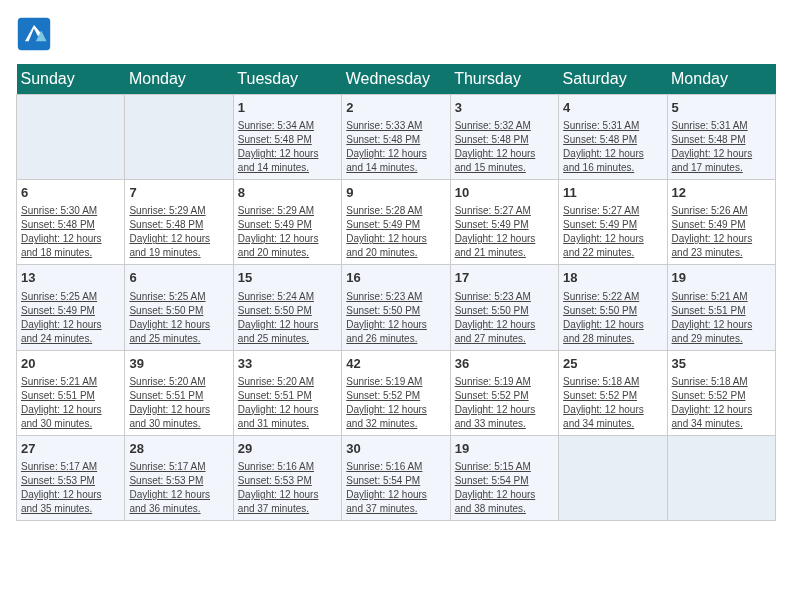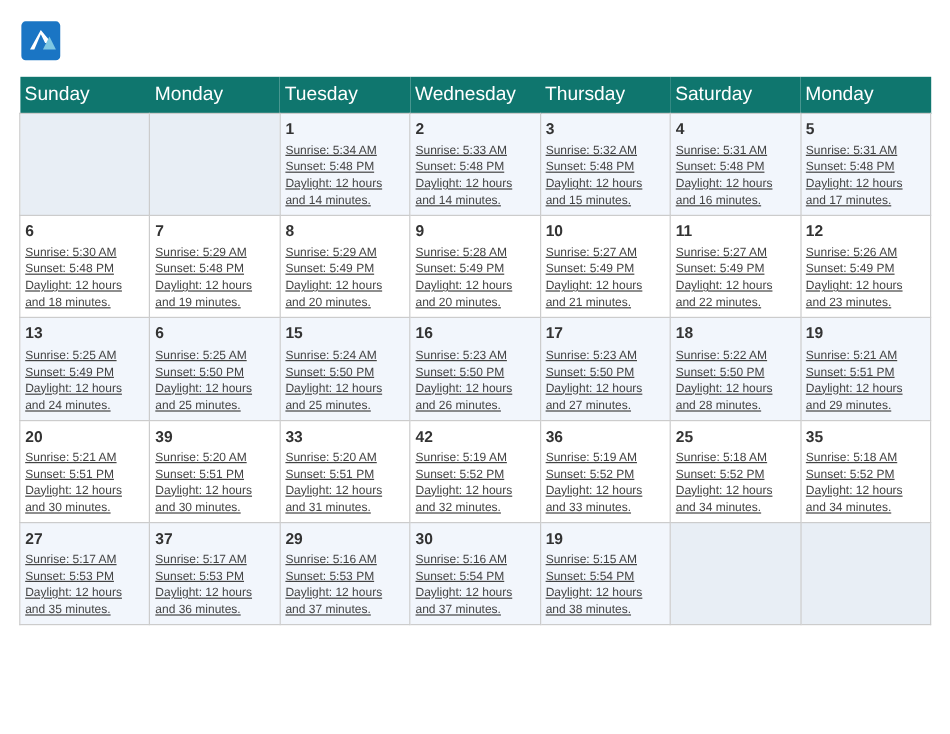--- a/index.html
+++ b/index.html
@@ -235,21 +235,21 @@
           <span class="day-num">35</span>
           <div class="day-detail">Sunrise: 5:18 AM<br>Sunset: 5:52 PM<br>Daylight: 12 hours<br>and 34 minutes.</div>
         </td>
       </tr>
       <tr>
         <td>
           <span class="day-num">27</span>
           <div class="day-detail">Sunrise: 5:17 AM<br>Sunset: 5:53 PM<br>Daylight: 12 hours<br>and 35 minutes.</div>
         </td>
         <td>
-          <span class="day-num">37</span>
+          <span class="day-num">28</span>
           <div class="day-detail">Sunrise: 5:17 AM<br>Sunset: 5:53 PM<br>Daylight: 12 hours<br>and 36 minutes.</div>
         </td>
         <td>
           <span class="day-num">29</span>
           <div class="day-detail">Sunrise: 5:16 AM<br>Sunset: 5:53 PM<br>Daylight: 12 hours<br>and 37 minutes.</div>
         </td>
         <td>
           <span class="day-num">30</span>
           <div class="day-detail">Sunrise: 5:16 AM<br>Sunset: 5:54 PM<br>Daylight: 12 hours<br>and 37 minutes.</div>
         </td>

